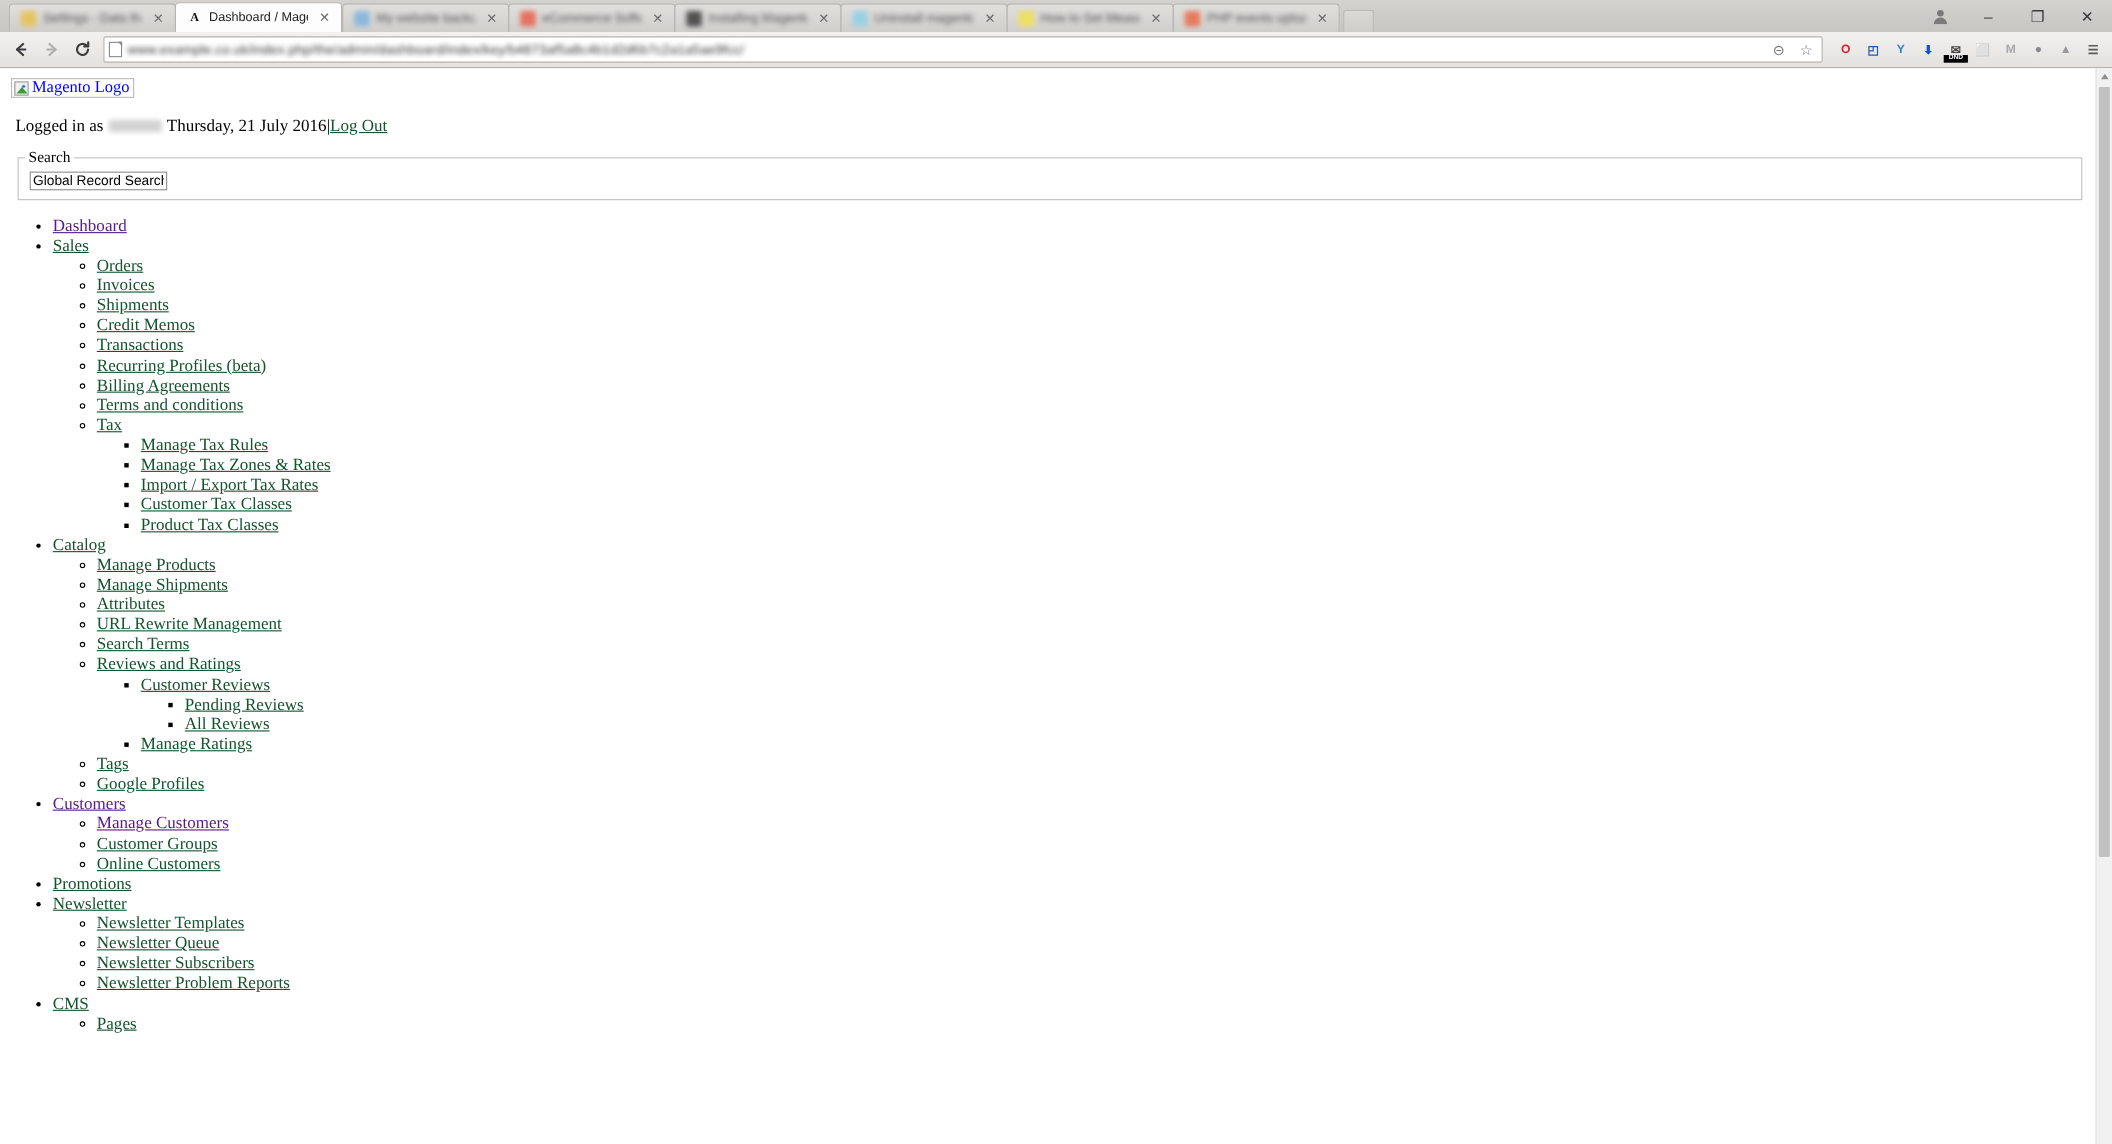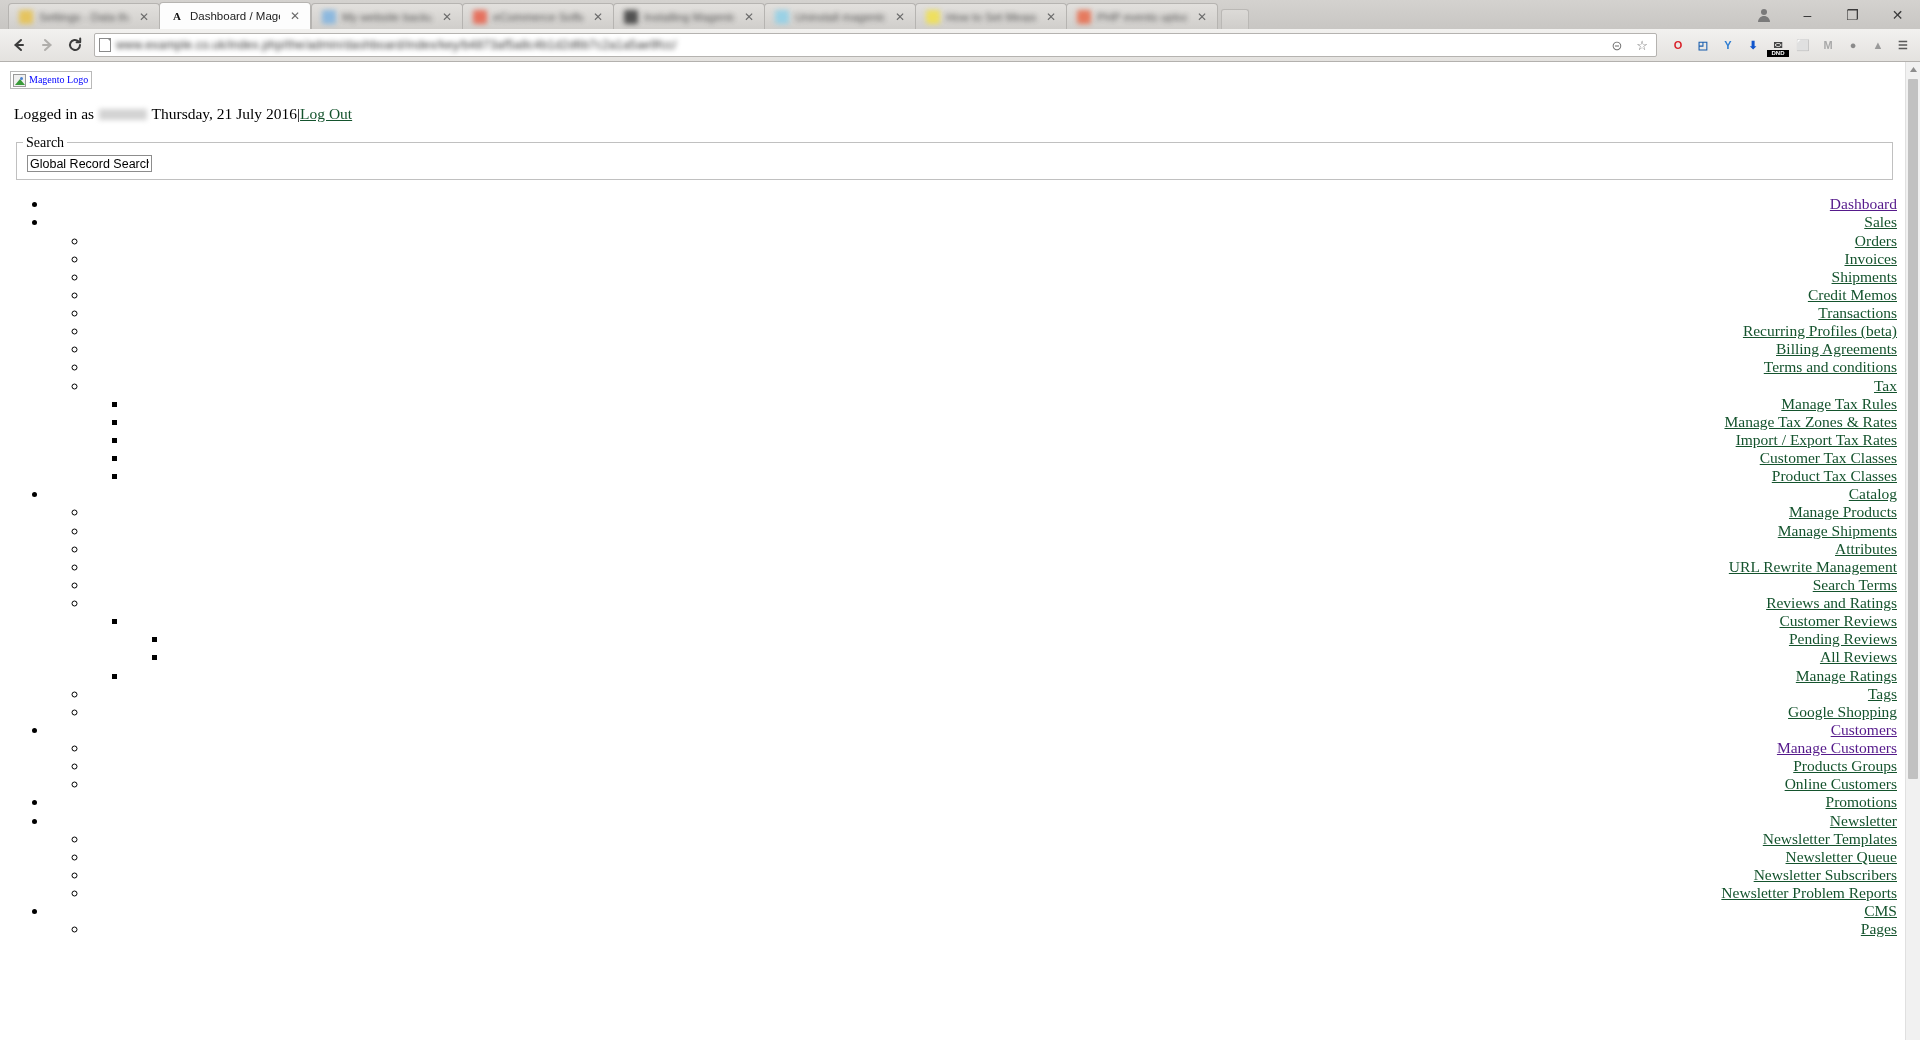--- a/index.html
+++ b/index.html
@@ -183,21 +183,21 @@
 
   
   .logo-broken {
     display: inline-flex;
     align-items: center;
     gap: 3px;
     border: 1px solid #b9b9b9;
     padding: 1px 3px 1px 2px;
     color: #00f;
     font-family: "Liberation Serif", serif;
-    font-size: 10px;
+    font-size: 15px;
     line-height: 14px;
     margin: 1px 0 0 2px;
   }
   .brokenimg {
     width: 13px; height: 13px;
     background: #f0f0f0;
     border: 1px solid #9a9a9a;
     position: relative;
     flex: 0 0 13px;
     overflow: hidden;
@@ -255,21 +255,21 @@
 
   ul.nav, ul.nav ul {
     margin: 0; padding: 0 0 0 40px;
     font-family: "Liberation Serif", serif;
     font-size: 15.5px;
   }
   ul.nav { margin-top: 15px; list-style-type: disc; }
   ul.nav ul { list-style-type: circle; }
   ul.nav ul ul { list-style-type: square; }
   ul.nav ul ul ul { list-style-type: square; }
-  ul.nav li { margin: 0; padding: 0; line-height: 1.17; text-align: right; }
+  ul.nav li { margin: 0; padding: 0; line-height: 1.17; }
 
   
   .vscroll {
     width: 15px;
     flex: 0 0 15px;
     background: #f1f1f1;
     border-left: 1px solid #e0e0e0;
     position: relative;
   }
   .vscroll .arrow {
@@ -434,25 +434,25 @@
               <li><a href="#" class="link">URL Rewrite Management</a></li>
               <li><a href="#" class="link">Search Terms</a></li>
               <li><a href="#" class="link">Reviews and Ratings</a><ul>
                   <li><a href="#" class="link">Customer Reviews</a><ul>
                       <li><a href="#" class="link">Pending Reviews</a></li>
                       <li><a href="#" class="link">All Reviews</a></li>
                     </ul></li>
                   <li><a href="#" class="link">Manage Ratings</a></li>
                 </ul></li>
               <li><a href="#" class="link">Tags</a></li>
-              <li><a href="#" class="link">Google Shopping</a></li>
+              <li><a href="#" class="link">Google Profiles</a></li>
             </ul></li>
           <li><a href="#" class="visited">Customers</a><ul>
               <li><a href="#" class="visited">Manage Customers</a></li>
-              <li><a href="#" class="link">Products Groups</a></li>
+              <li><a href="#" class="link">Customer Groups</a></li>
               <li><a href="#" class="link">Online Customers</a></li>
             </ul></li>
           <li><a href="#" class="link">Promotions</a></li>
           <li><a href="#" class="link">Newsletter</a><ul>
               <li><a href="#" class="link">Newsletter Templates</a></li>
               <li><a href="#" class="link">Newsletter Queue</a></li>
               <li><a href="#" class="link">Newsletter Subscribers</a></li>
               <li><a href="#" class="link">Newsletter Problem Reports</a></li>
             </ul></li>
           <li><a href="#" class="link">CMS</a><ul>

